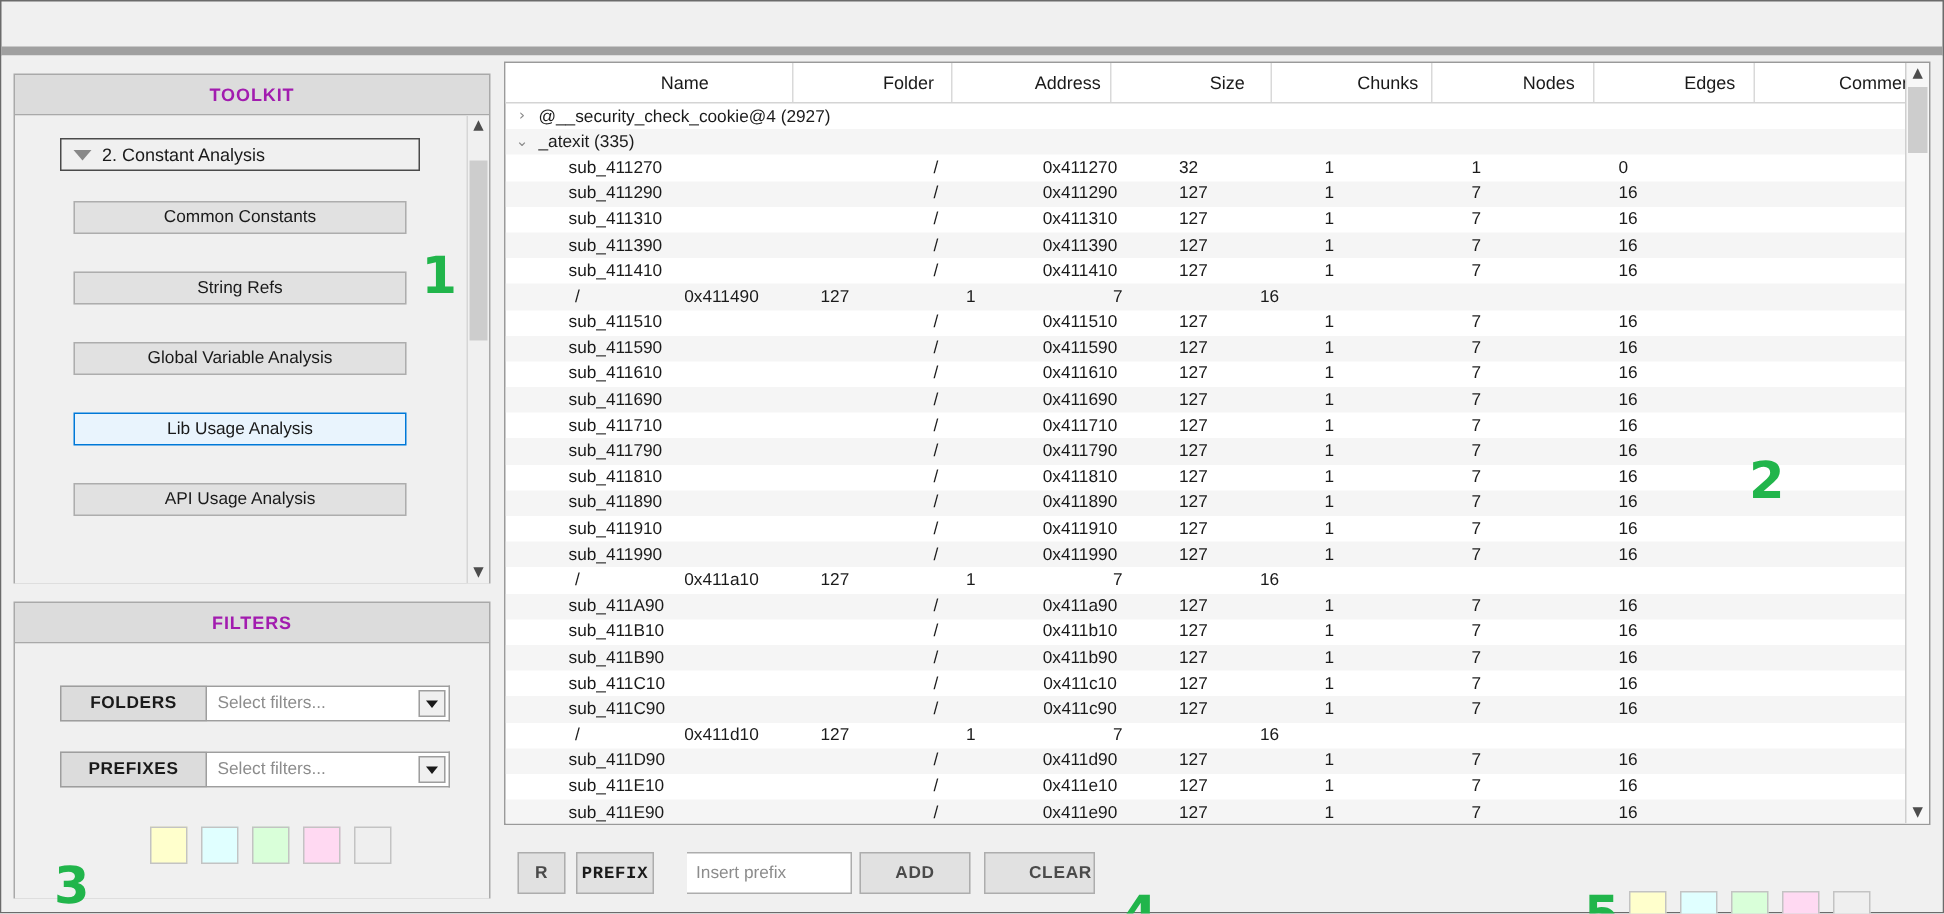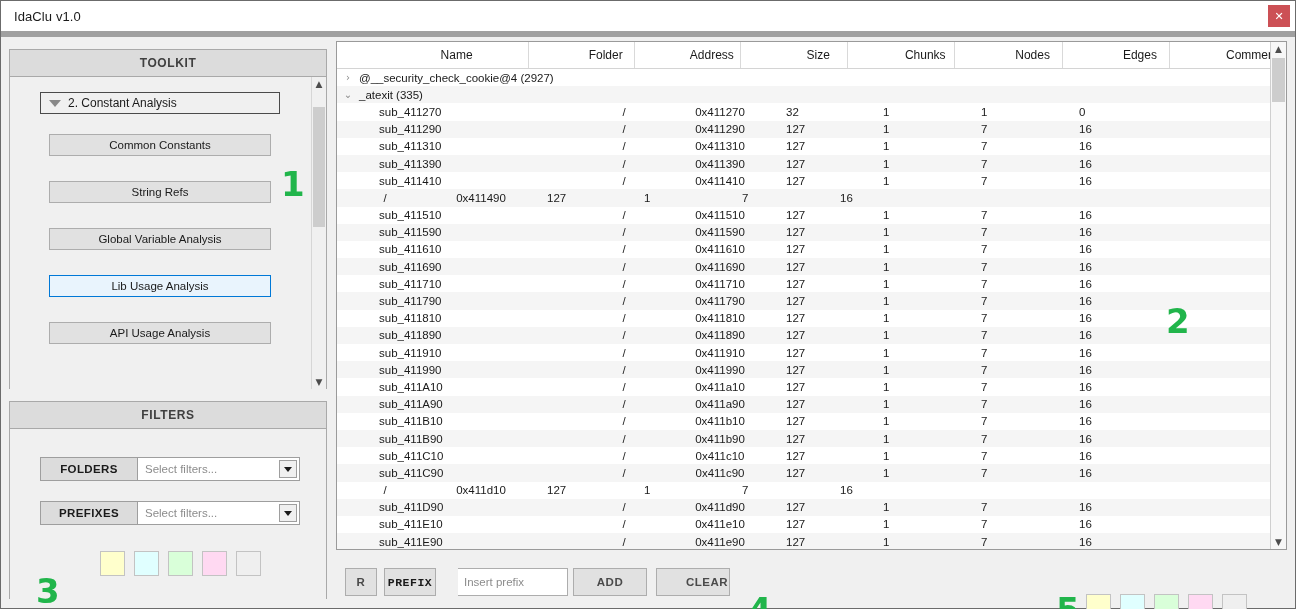--- a/index.html
+++ b/index.html
@@ -66,21 +66,21 @@
     border: 1px solid #a9a9a9;
     background: #f0f0f0;
     box-sizing: border-box;
   }
   .group-header {
     height: 26px;
     background: #dcdcdc;
     border-bottom: 1px solid #a9a9a9;
     display: flex; align-items: center; justify-content: center;
     font-size: 12px; font-weight: bold;
-    color: #404040;
+    color: #a21caf;
     letter-spacing: .6px;
   }
 
   
   .toolkit-box {
     position: absolute; left: 0; top: 8px;
     width: 318px; height: 340px;
   }
   .toolkit-body {
     position: relative;
@@ -366,25 +366,20 @@
   }
   .prefix-input::placeholder { color: #8c8c8c; }
 
   .sw-bottom { left: 1085px; top: 557px; }
 </style>
 </head>
 <body>
 
 <div id="app">
 
-  <div class="titlebar">
-    <span class="title-text">IdaClu v1.0</span>
-    <span class="titlebar-spacer"></span>
-    <div class="close-btn">✕</div>
-  </div>
   <div class="titlebar-sep"></div>
 
   <div class="workspace">
 
     <div class="left-panel">
 
       <div class="group-box toolkit-box">
         <div class="group-header">TOOLKIT</div>
         <div class="toolkit-body">
 
@@ -621,21 +616,20 @@
             <div class="td name c-name">sub_411990</div>
             <div class="td c-folder center">/</div>
             <div class="td c-addr center">0x411990</div>
             <div class="td c-size numleft">127</div>
             <div class="td c-chunks numleft">1</div>
             <div class="td c-nodes numleft">7</div>
             <div class="td c-edges numleft">16</div>
             <div class="td c-comm numleft"></div>
           </div>
           <div class="trow">
-            <div class="td name c-name">sub_411A10</div>
             <div class="td c-folder center">/</div>
             <div class="td c-addr center">0x411a10</div>
             <div class="td c-size numleft">127</div>
             <div class="td c-chunks numleft">1</div>
             <div class="td c-nodes numleft">7</div>
             <div class="td c-edges numleft">16</div>
             <div class="td c-comm numleft"></div>
           </div>
           <div class="trow alt">
             <div class="td name c-name">sub_411A90</div>

